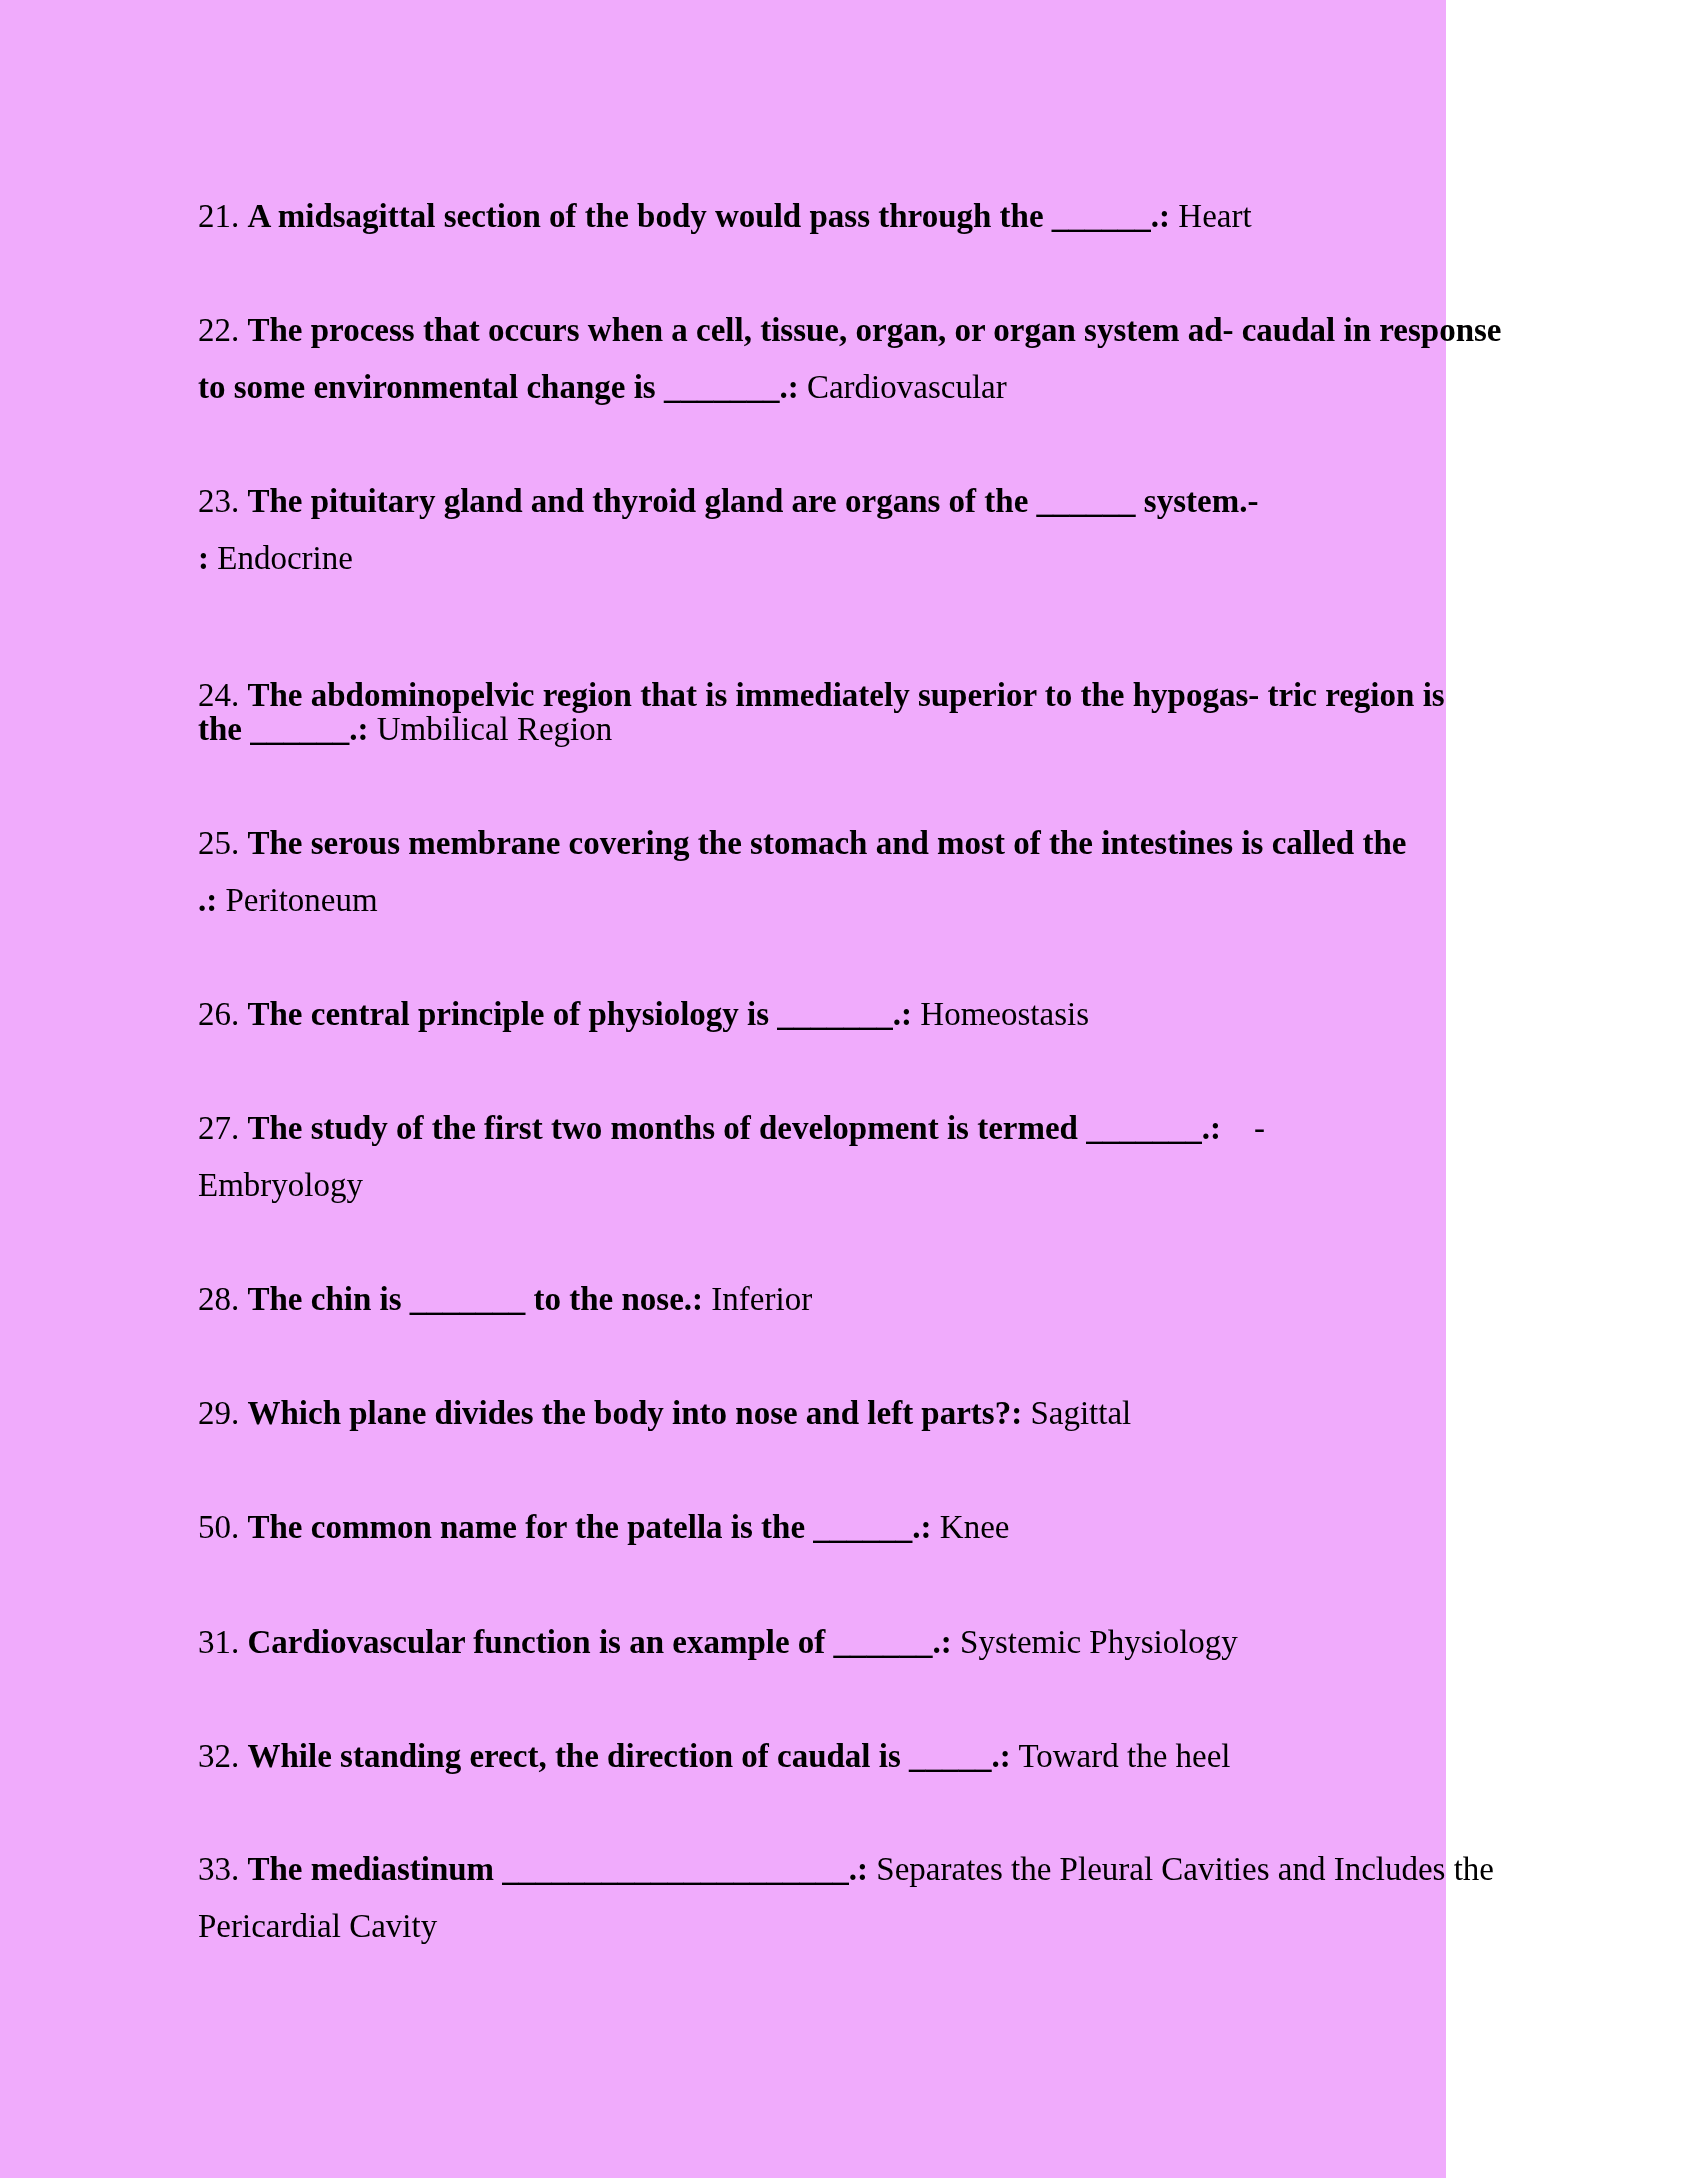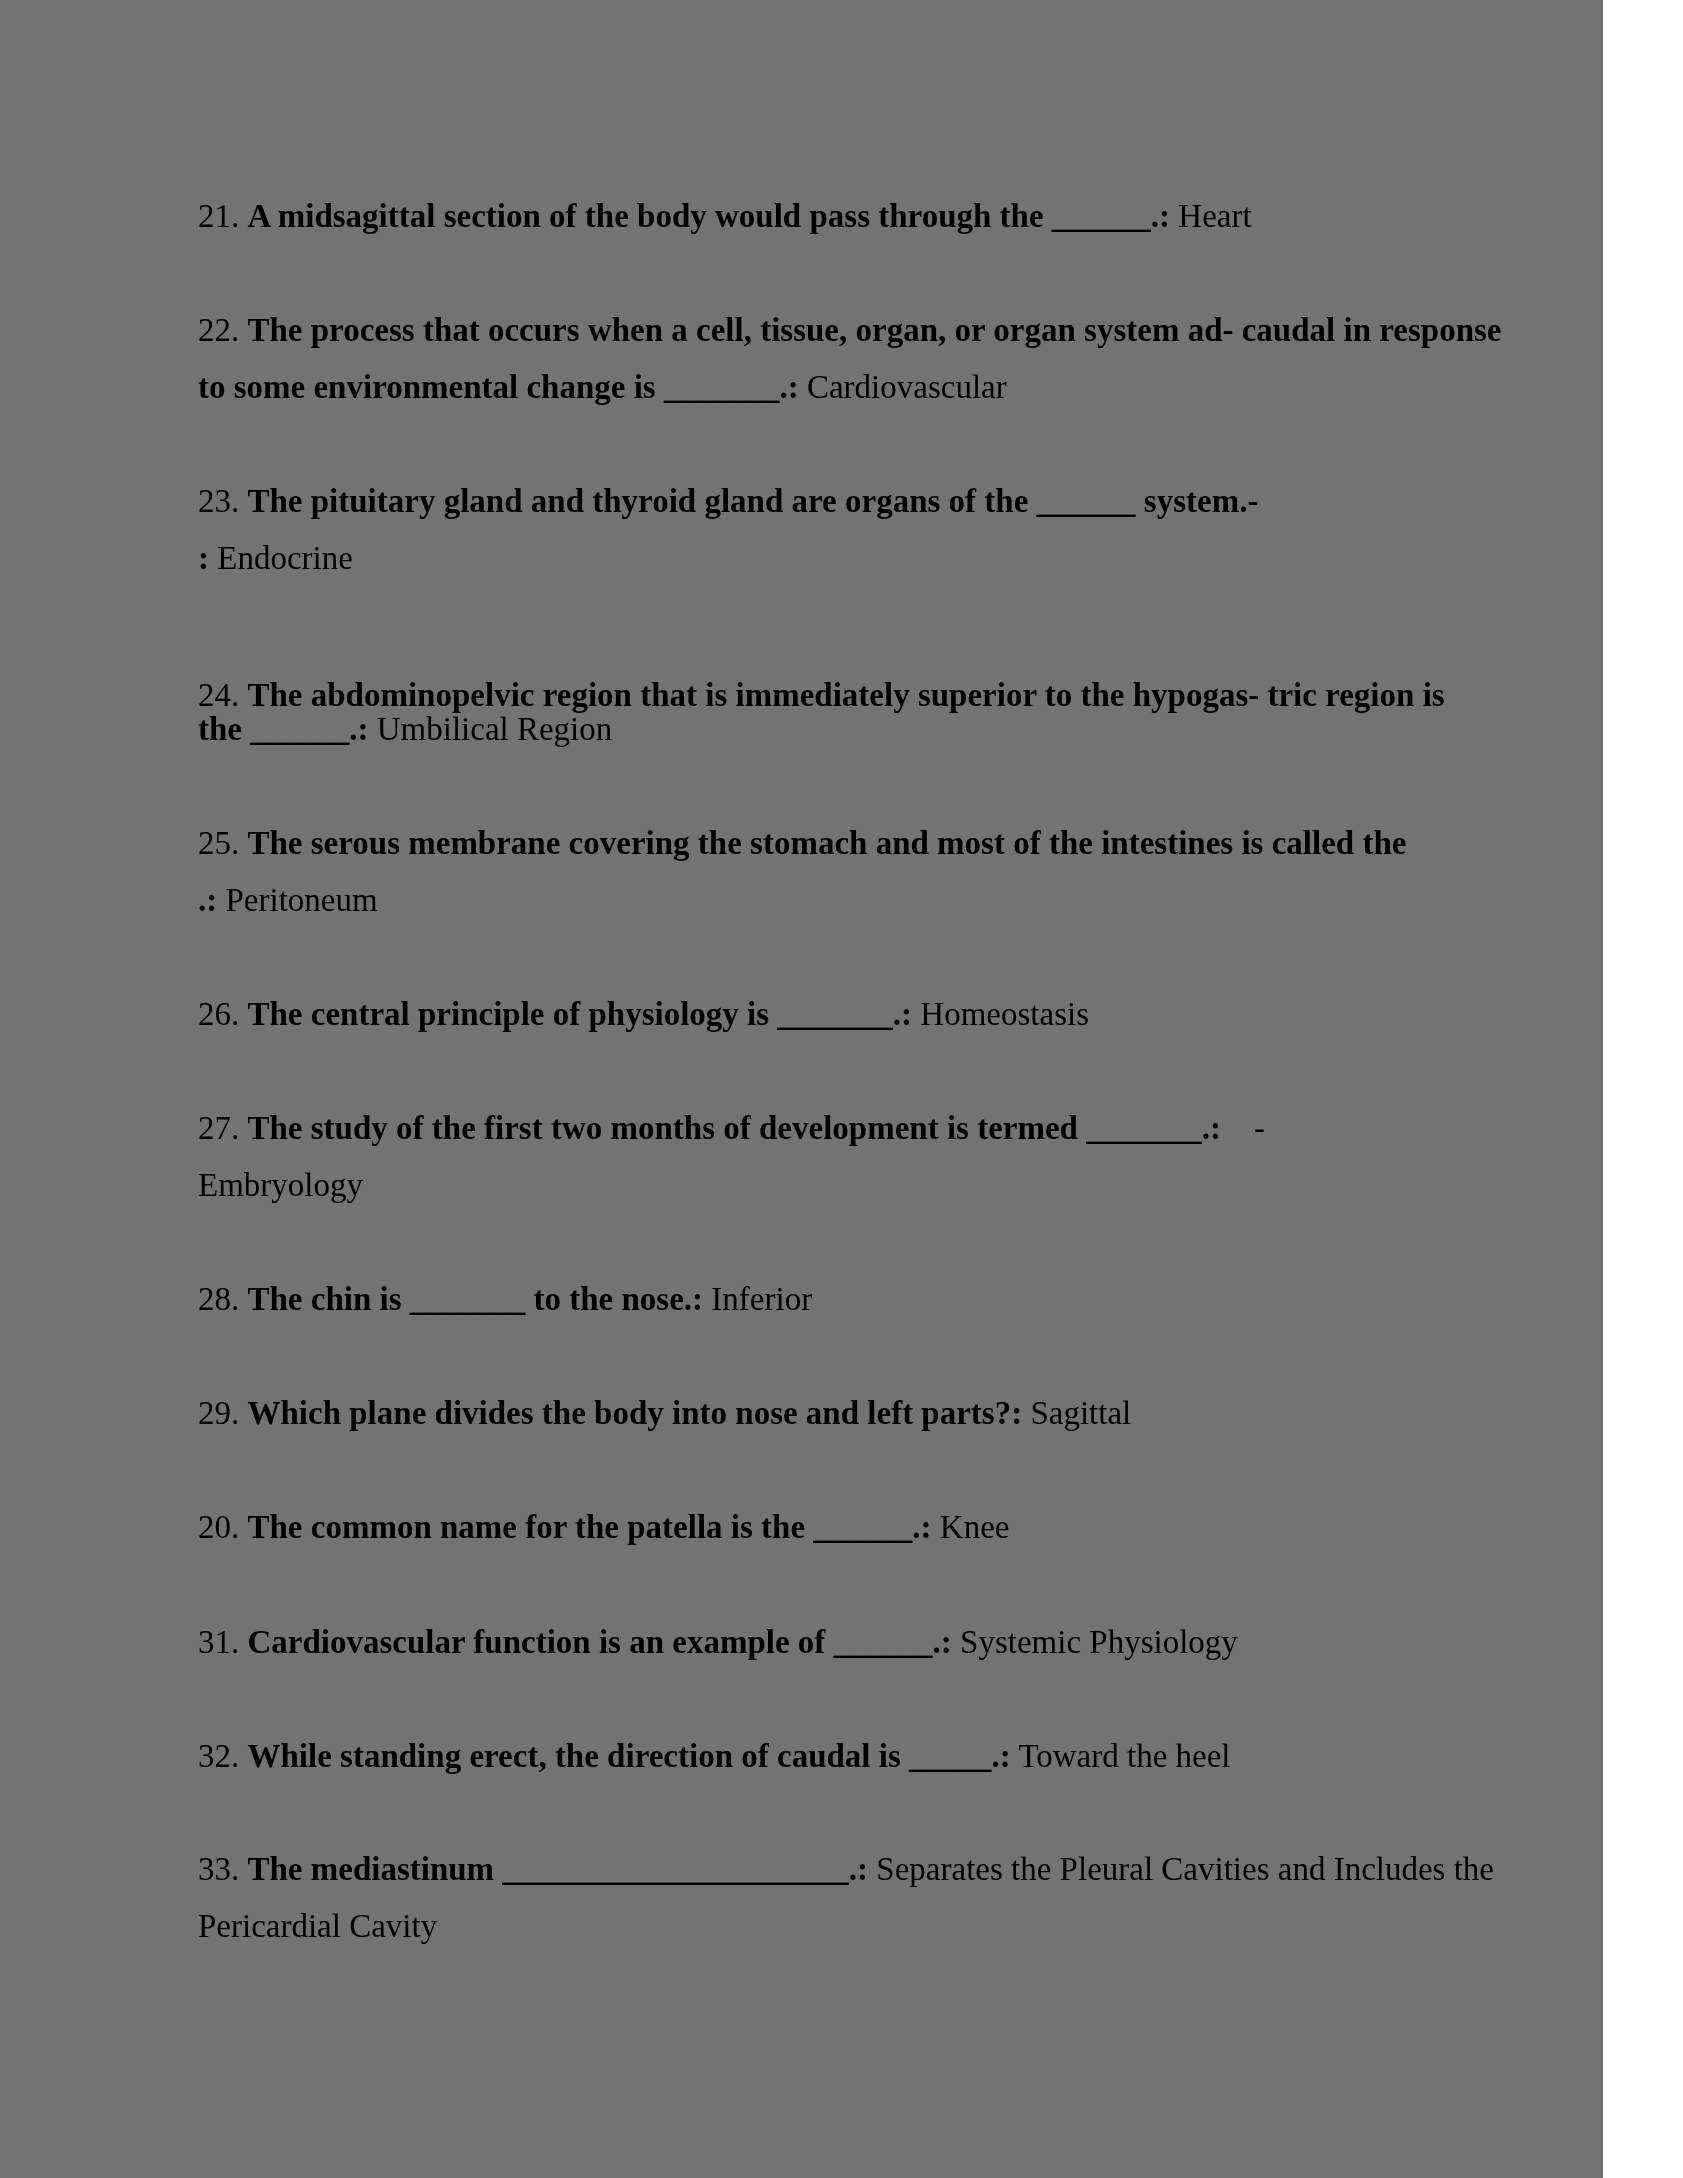--- a/index.html
+++ b/index.html
@@ -1,18 +1,18 @@
 <!DOCTYPE html>
 <html><head>
 <meta charset="utf-8">
 <style>
   html, body { margin: 0; padding: 0; background: #ffffff; }
   body { width: 1683px; height: 2178px; position: relative; overflow: hidden; }
   .page {
-    position: absolute; left: 0; top: 0; width: 1603px; height: 2178px; background: #737373;
+    position: absolute; left: 0; top: 0; width: 1446px; height: 2178px; background: #f0abfc;
     font-family: "Liberation Serif", "DejaVu Serif", serif;
     font-size: 33px; color: #000000;
   }
   .line {
     position: absolute; left: 198px; white-space: pre; line-height: 40px; height: 40px;
   }
   .b { font-weight: bold; }
   .r { font-weight: normal; }
 </style>
 </head>
@@ -55,21 +55,21 @@
 
   <div class="question">
     <div class="line" style="top:1279px"><span class="r">28.</span> <span class="b">The chin is _______ to the nose.:</span> <span class="r">Inferior</span></div>
   </div>
 
   <div class="question">
     <div class="line" style="top:1393px"><span class="r">29.</span> <span class="b">Which plane divides the body into nose and left parts?:</span> <span class="r">Sagittal</span></div>
   </div>
 
   <div class="question">
-    <div class="line" style="top:1507px"><span class="r">20.</span> <span class="b">The common name for the patella is the ______.:</span> <span class="r">Knee</span></div>
+    <div class="line" style="top:1507px"><span class="r">50.</span> <span class="b">The common name for the patella is the ______.:</span> <span class="r">Knee</span></div>
   </div>
 
   <div class="question">
     <div class="line" style="top:1622px"><span class="r">31.</span> <span class="b">Cardiovascular function is an example of ______.:</span> <span class="r">Systemic Physiology</span></div>
   </div>
 
   <div class="question">
     <div class="line" style="top:1736px"><span class="r">32.</span> <span class="b">While standing erect, the direction of caudal is _____.:</span> <span class="r">Toward the heel</span></div>
   </div>
 

